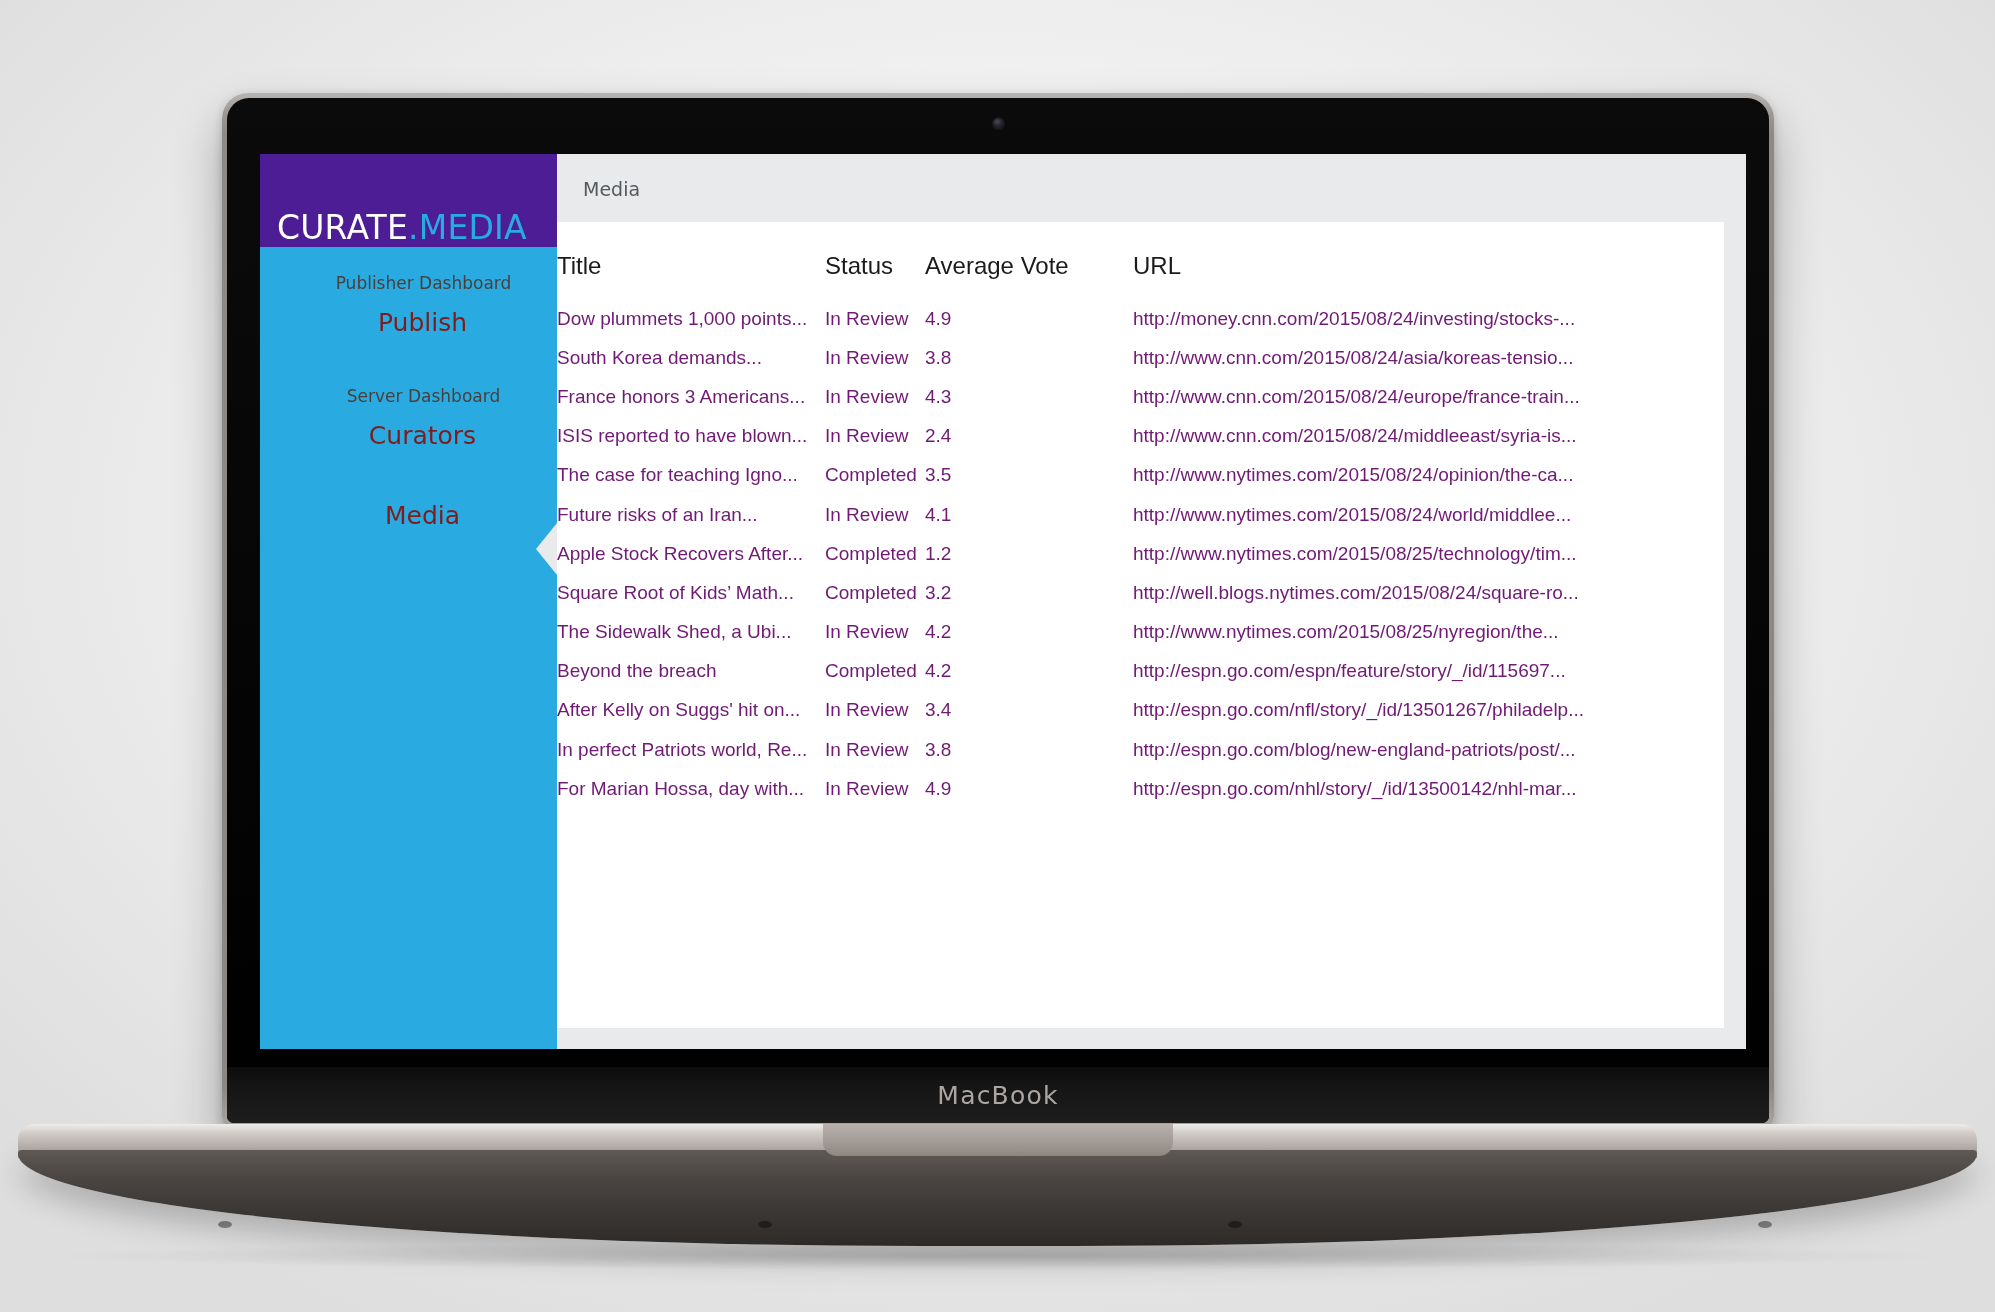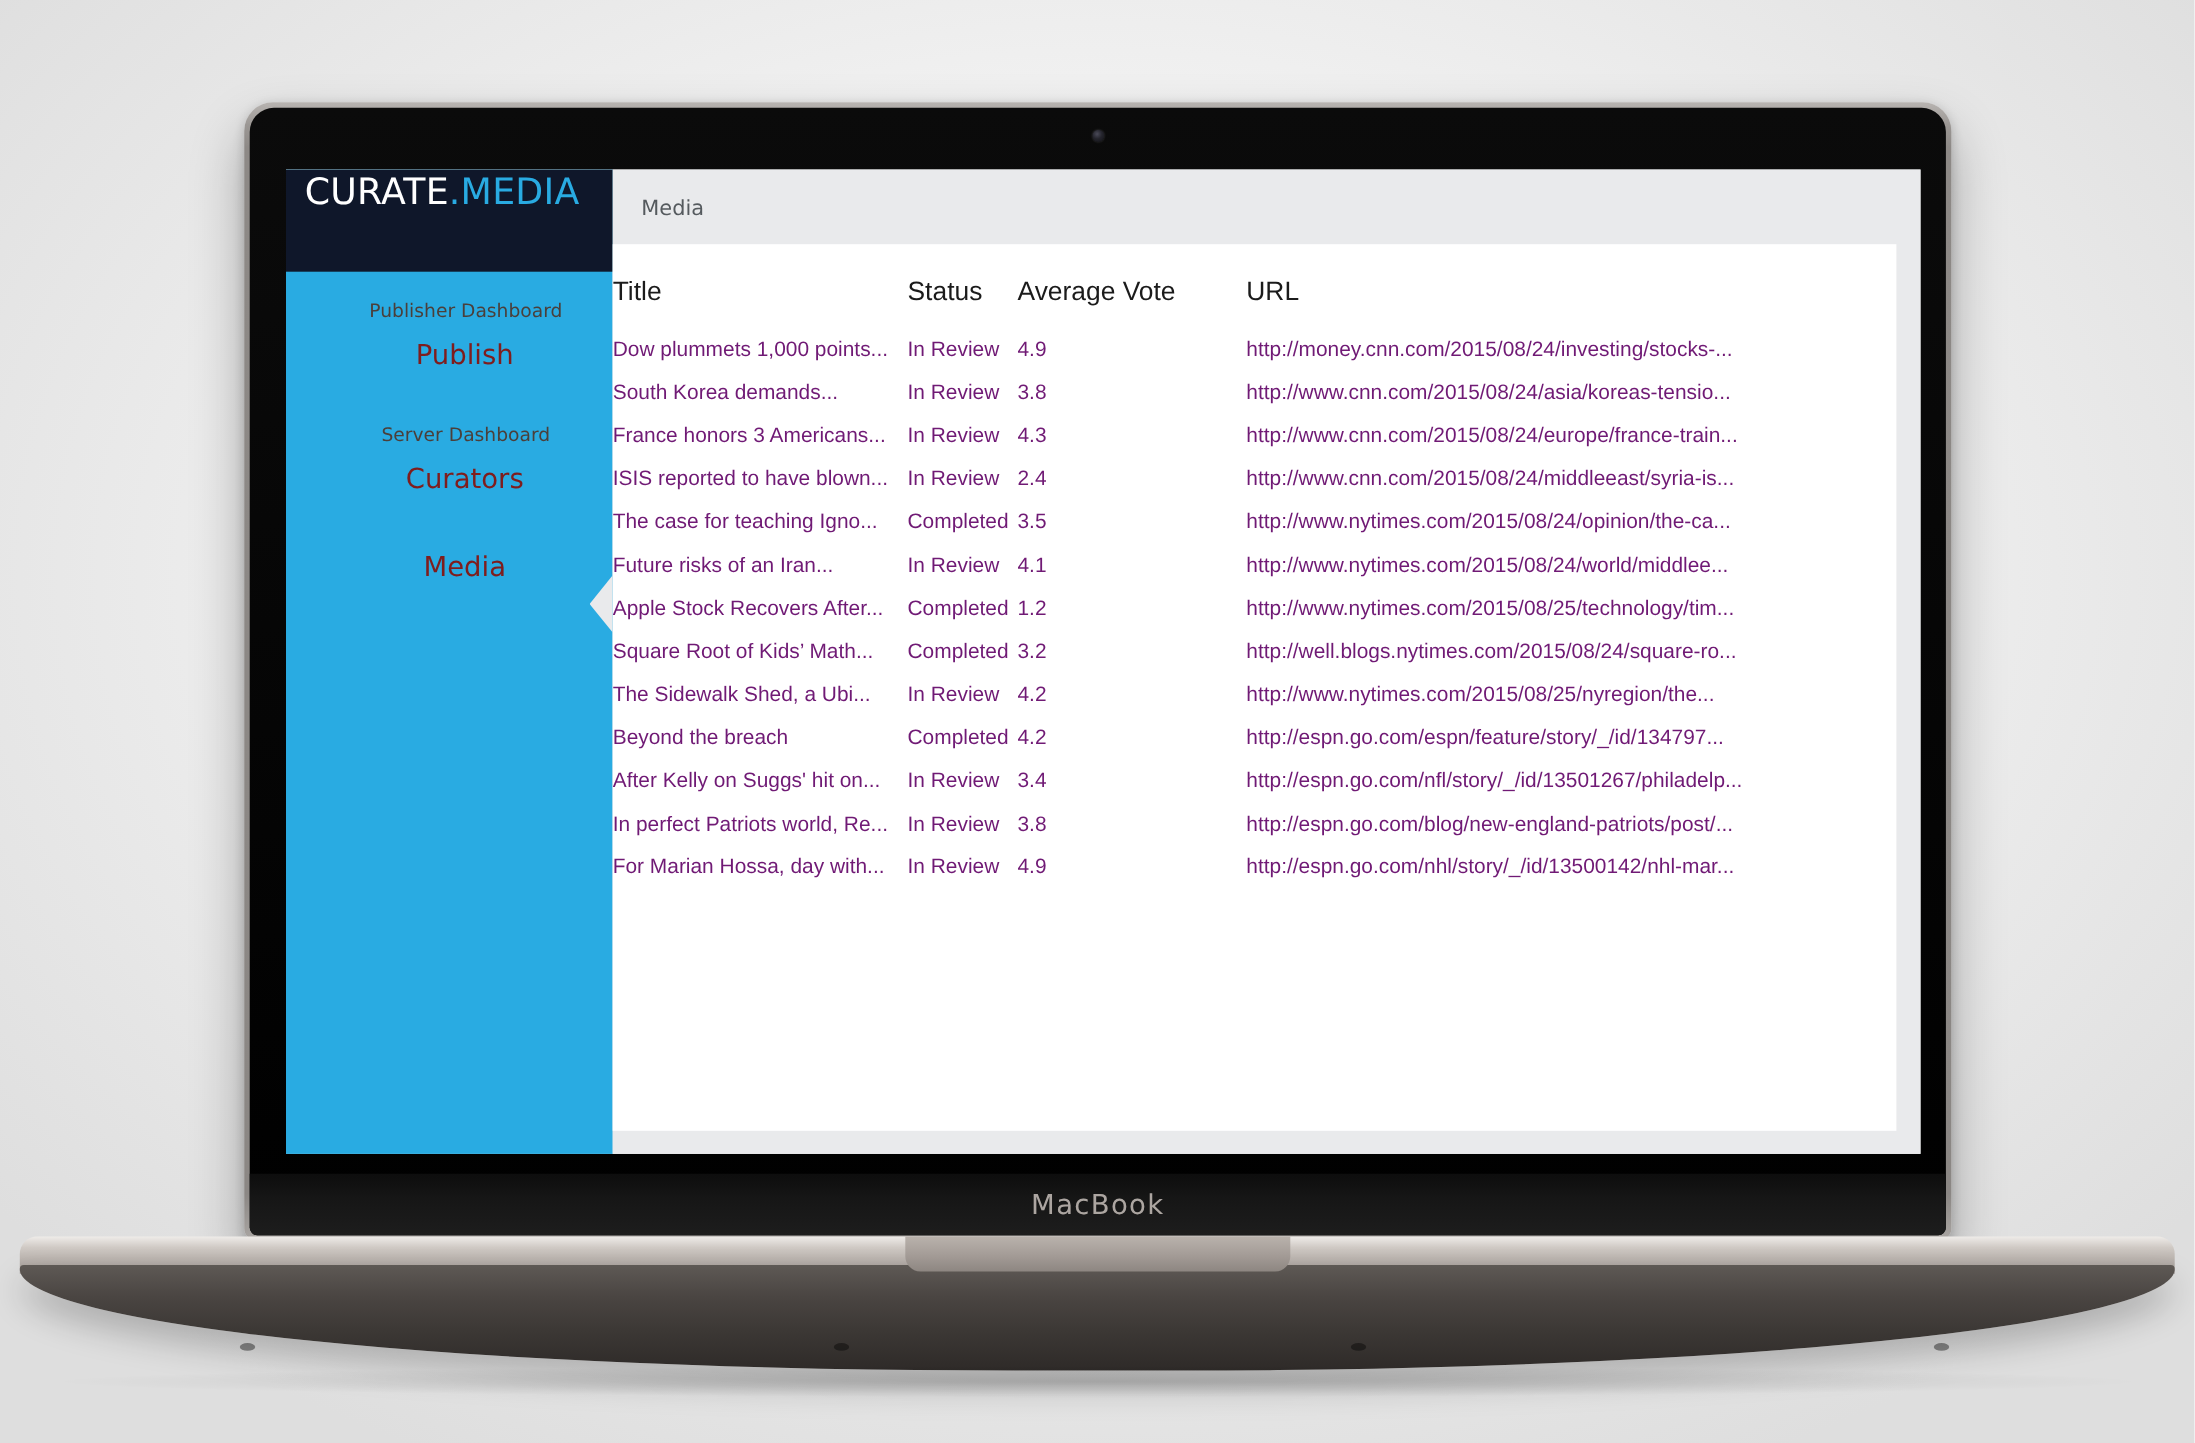--- a/index.html
+++ b/index.html
@@ -96,23 +96,23 @@
   #sidebar {
     position: relative;
     width: 297px;
     flex: 0 0 297px;
     background: #29abe2;
     height: 100%;
   }
 
   .brand {
     height: 93px;
-    background: #0f172a;
+    background: #4c1d95;
     display: flex;
-    align-items: flex-start;
+    align-items: flex-end;
     padding-left: 17px;
   }
   .brand-text {
     font-size: 33px;
     letter-spacing: 0.2px;
     font-family: "DejaVu Sans", sans-serif;
     font-weight: 400;
   }
   .brand-curate { color: #ffffff; }
   .brand-dot    { color: #29abe2; }
@@ -354,21 +354,21 @@
                   <tr>
                     <td class="col-title">The Sidewalk Shed, a Ubi...</td>
                     <td class="col-status">In Review</td>
                     <td class="col-vote">4.2</td>
                     <td class="col-url">http://www.nytimes.com/2015/08/25/nyregion/the...</td>
                   </tr>
                   <tr>
                     <td class="col-title">Beyond the breach</td>
                     <td class="col-status">Completed</td>
                     <td class="col-vote">4.2</td>
-                    <td class="col-url">http://espn.go.com/espn/feature/story/_/id/134797...</td>
+                    <td class="col-url">http://espn.go.com/espn/feature/story/_/id/115697...</td>
                   </tr>
                   <tr>
                     <td class="col-title">After Kelly on Suggs' hit on...</td>
                     <td class="col-status">In Review</td>
                     <td class="col-vote">3.4</td>
                     <td class="col-url">http://espn.go.com/nfl/story/_/id/13501267/philadelp...</td>
                   </tr>
                   <tr>
                     <td class="col-title">In perfect Patriots world, Re...</td>
                     <td class="col-status">In Review</td>

